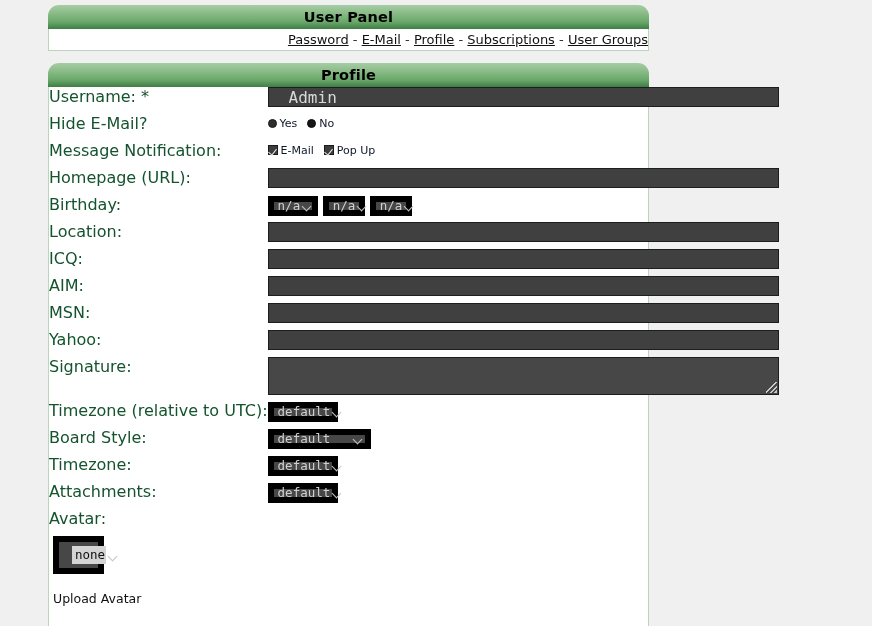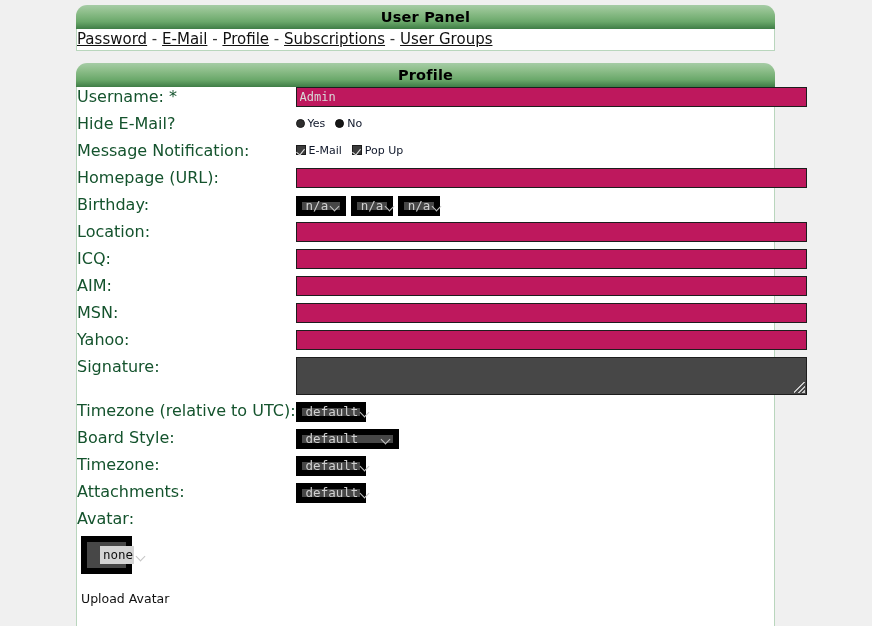--- a/index.html
+++ b/index.html
@@ -6,21 +6,21 @@
   html, body {
     margin: 0; padding: 0;
     width: 872px; height: 626px;
     background: #f0f0f0;
     font-family: "DejaVu Sans", sans-serif;
     overflow: hidden;
   }
   .page { position: relative; width: 872px; height: 626px; }
 
   
-  .panel { position: absolute; left: 76px; width: 699px; }
+  .panel { position: absolute; left: 48px; width: 601px; }
   .panel-header {
     height: 24px;
     border-radius: 11px 11px 0 0;
     background: linear-gradient(to bottom, #a6cca6 0%, #8fbf8c 28%, #6aa86a 70%, #3f7d46 100%);
     color: #000;
     font-size: 14.5px;
     font-weight: bold;
     text-align: center;
     line-height: 24px;
     letter-spacing: .2px;
@@ -28,22 +28,22 @@
   .panel-body {
     background: #ffffff;
     border: 1px solid #b9d6bd;
     border-top: none;
   }
 
   
   #nav-panel { top: 5px; }
   #nav-panel .panel-body { height: 22px; }
   .navlinks {
-    text-align: left;
-    font-size: 15px;
+    text-align: right;
+    font-size: 13px;
     color: #222;
     line-height: 21px;
     white-space: nowrap;
   }
   .navlinks a {
     color: #111;
     text-decoration: underline;
   }
   .navsep { color: #333; }
 
@@ -62,26 +62,26 @@
   }
   td.fld { padding-left: 0; }
 
   .row { height: 27px; }
 
   
   .tinput {
     display: block;
     height: 20px;
     width: 511px;
-    background: #be185d;
+    background: #404040;
     border: 1px solid #1d1d1d;
     color: #d8d8d8;
     font-family: "DejaVu Sans Mono", monospace;
-    font-size: 12px;
-    padding: 0 3px;
+    font-size: 16px;
+    padding: 0 20px;
     line-height: 18px;
     outline: none;
   }
   .tarea {
     display: block;
     width: 511px;
     height: 38px;
     background: #474747;
     border: 1px solid #1d1d1d;
     color: #d8d8d8;

